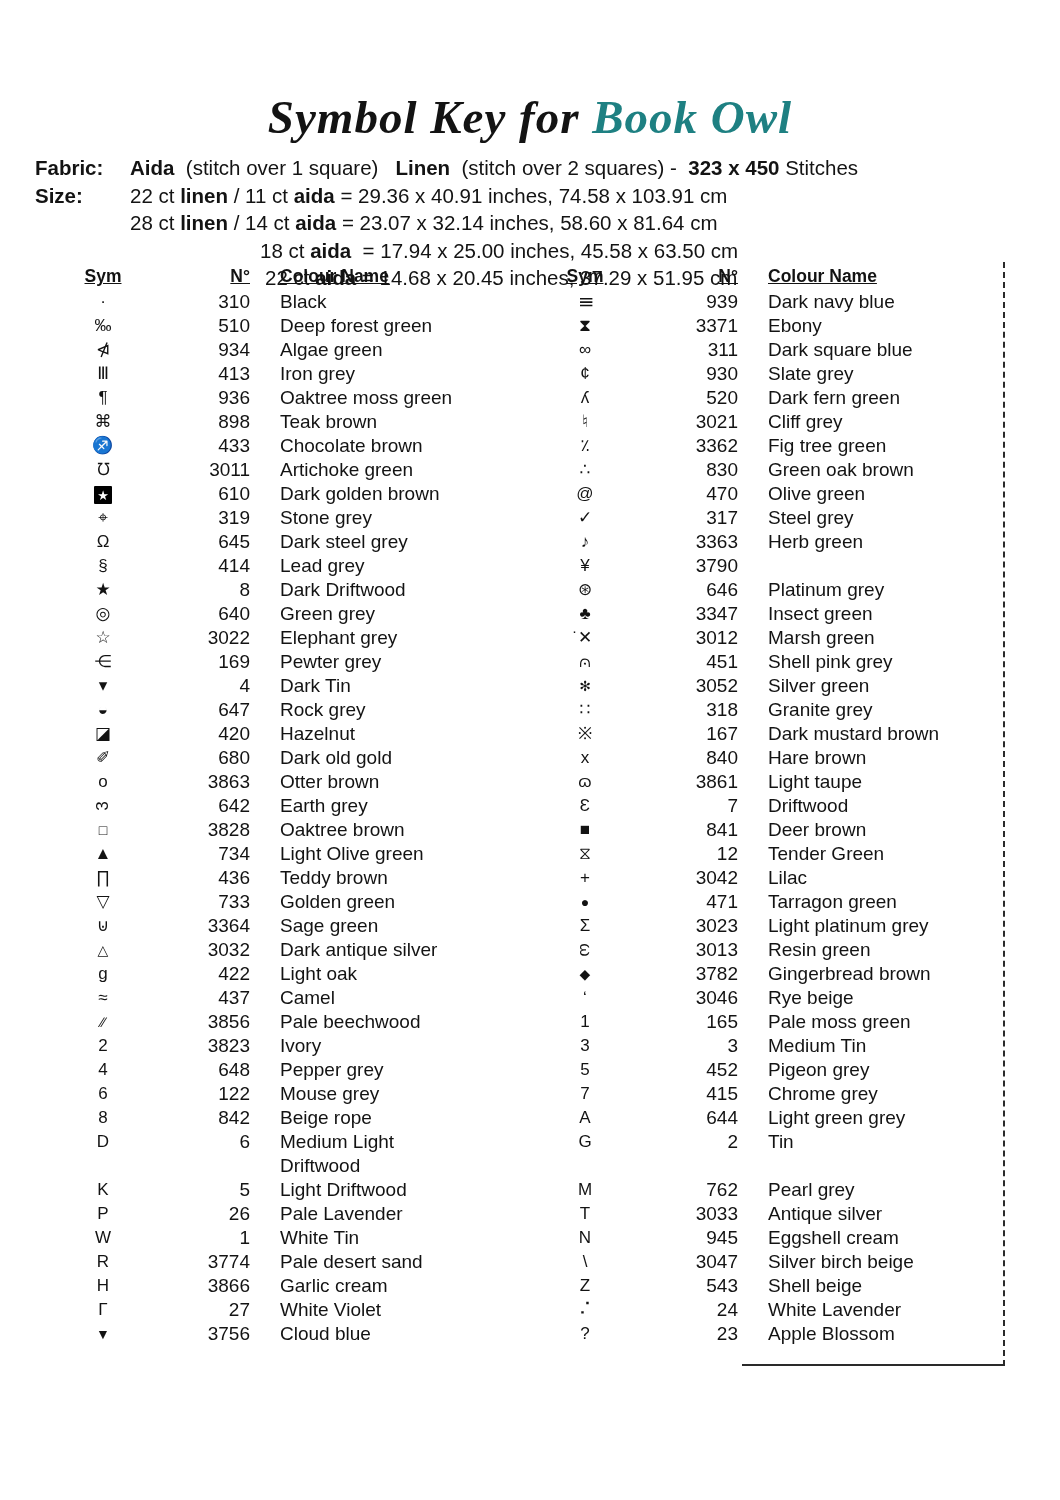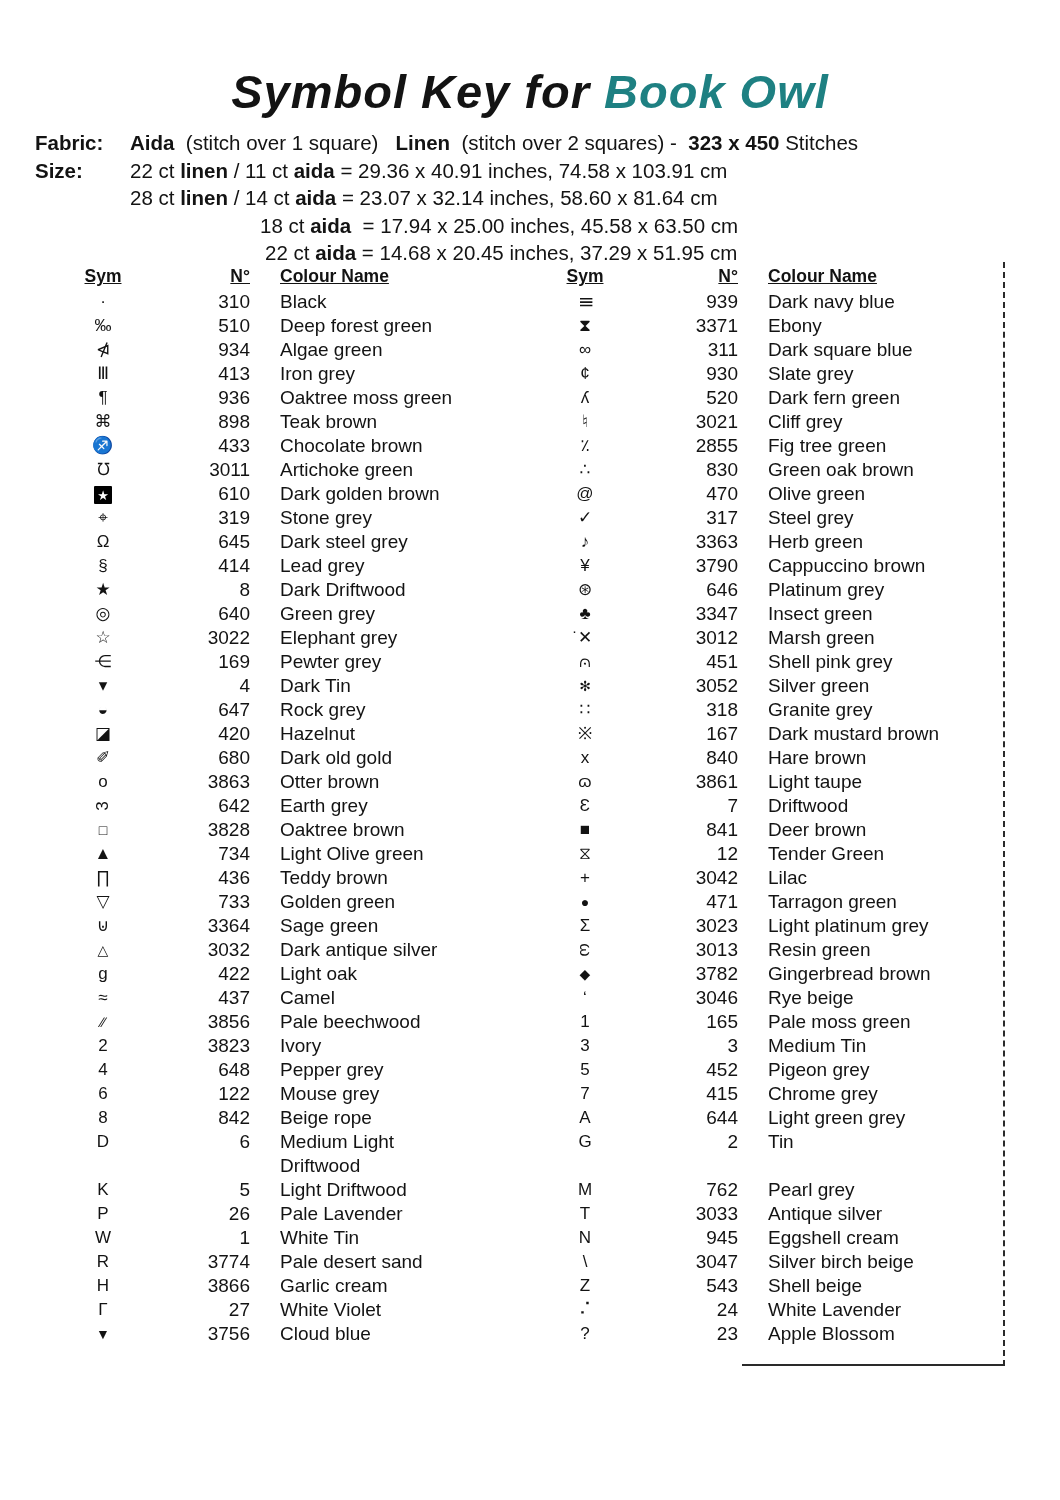--- a/index.html
+++ b/index.html
@@ -1,22 +1,22 @@
 <!DOCTYPE html>
 <html><head>
 <meta charset="utf-8">
 <style>
   html,body{margin:0;padding:0;}
   body{
     width:1060px;height:1500px;position:relative;background:#ffffff;color:#131313;
     font-family:"Liberation Sans", sans-serif;overflow:hidden;
   }
   
-  .title-row{padding-top:64px;text-align:center;white-space:pre;
-    font-family:Liberation Sans, sans-serif;font-style:italic;font-weight:bold;
+  .title-row{padding-top:90px;text-align:center;white-space:pre;
+    font-family:Liberation Serif, serif;font-style:italic;font-weight:bold;
     font-size:47px;letter-spacing:1px;}
   
   .info{margin:10px 0 0 35px;font-size:20.5px;line-height:27.5px;}
   .info-row{display:flex;}
   .info-label{width:95px;font-weight:bold;flex:0 0 auto;}
   .info-content{white-space:pre-wrap;}
   .seg-b{font-weight:bold;}
   
   .keycol{position:absolute;top:266px;}
   #col-left{left:78px;width:380px;}
@@ -328,21 +328,21 @@
         <span class="c-num">520</span>
         <span class="c-name">Dark fern green</span>
       </div>
       <div class="row">
         <span class="c-sym"><span class="sym-glyph">♮</span></span>
         <span class="c-num">3021</span>
         <span class="c-name">Cliff grey</span>
       </div>
       <div class="row">
         <span class="c-sym"><span class="sym-glyph">٪</span></span>
-        <span class="c-num">2855</span>
+        <span class="c-num">3362</span>
         <span class="c-name">Fig tree green</span>
       </div>
       <div class="row">
         <span class="c-sym"><span class="sym-glyph">∴</span></span>
         <span class="c-num">830</span>
         <span class="c-name">Green oak brown</span>
       </div>
       <div class="row">
         <span class="c-sym"><span class="sym-glyph">@</span></span>
         <span class="c-num">470</span>
@@ -354,21 +354,20 @@
         <span class="c-name">Steel grey</span>
       </div>
       <div class="row">
         <span class="c-sym"><span class="sym-glyph">♪</span></span>
         <span class="c-num">3363</span>
         <span class="c-name">Herb green</span>
       </div>
       <div class="row">
         <span class="c-sym"><span class="sym-glyph">¥</span></span>
         <span class="c-num">3790</span>
-        <span class="c-name">Cappuccino brown</span>
       </div>
       <div class="row">
         <span class="c-sym"><span class="sym-glyph">⊛</span></span>
         <span class="c-num">646</span>
         <span class="c-name">Platinum grey</span>
       </div>
       <div class="row">
         <span class="c-sym"><span class="sym-glyph">♣</span></span>
         <span class="c-num">3347</span>
         <span class="c-name">Insect green</span>

